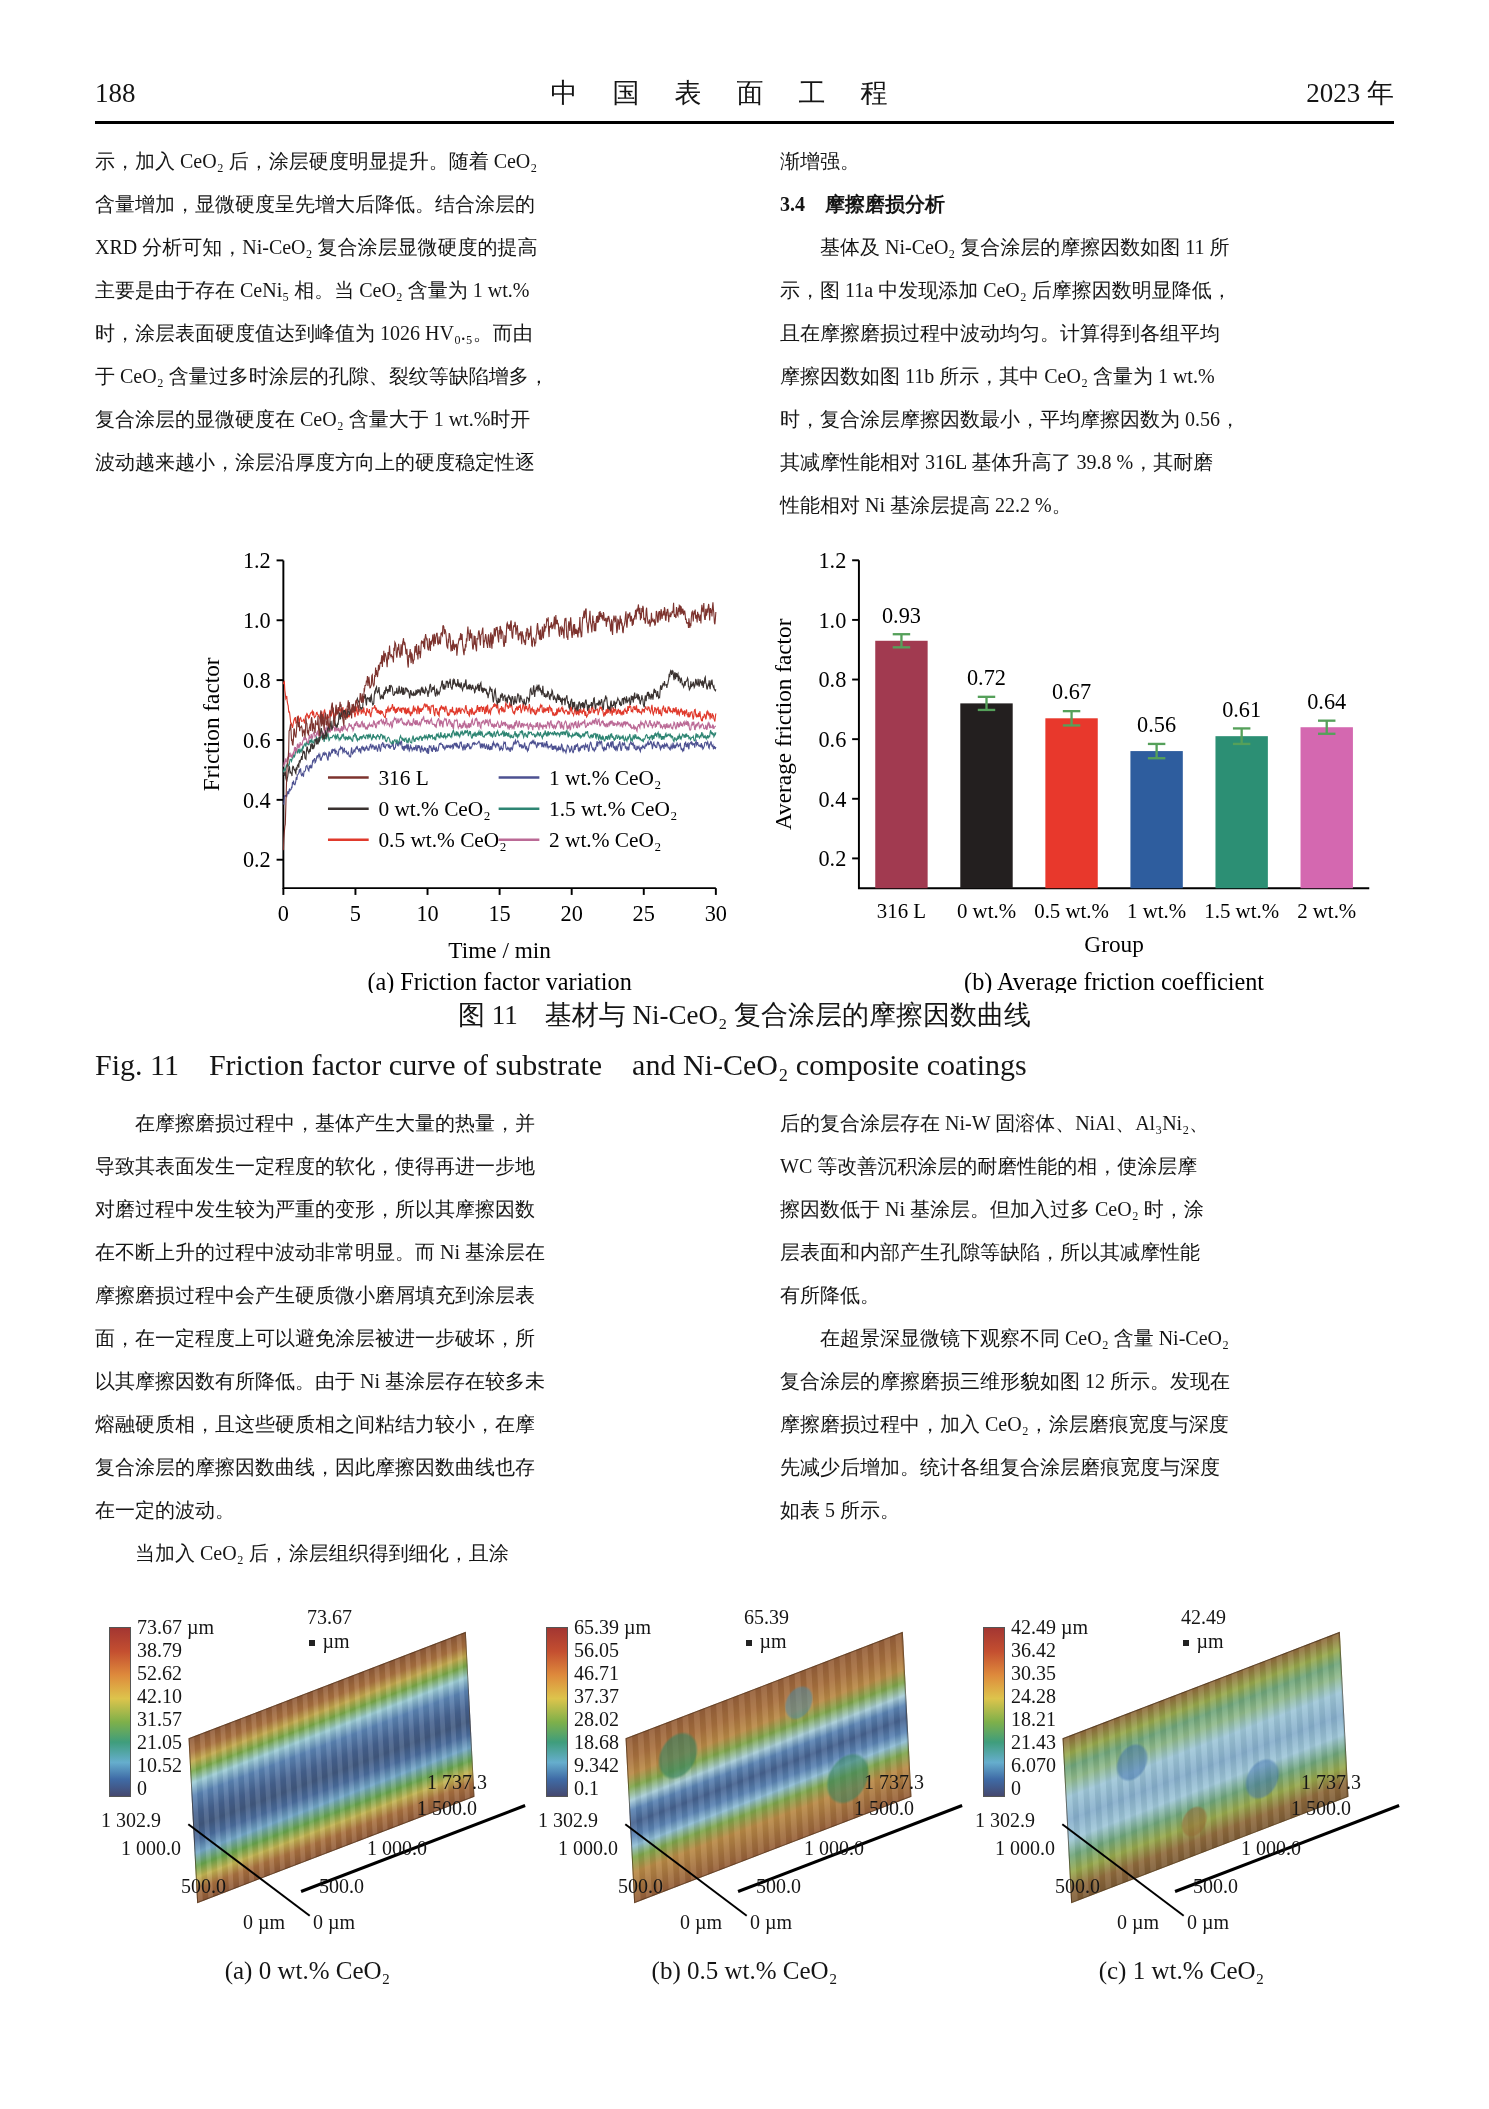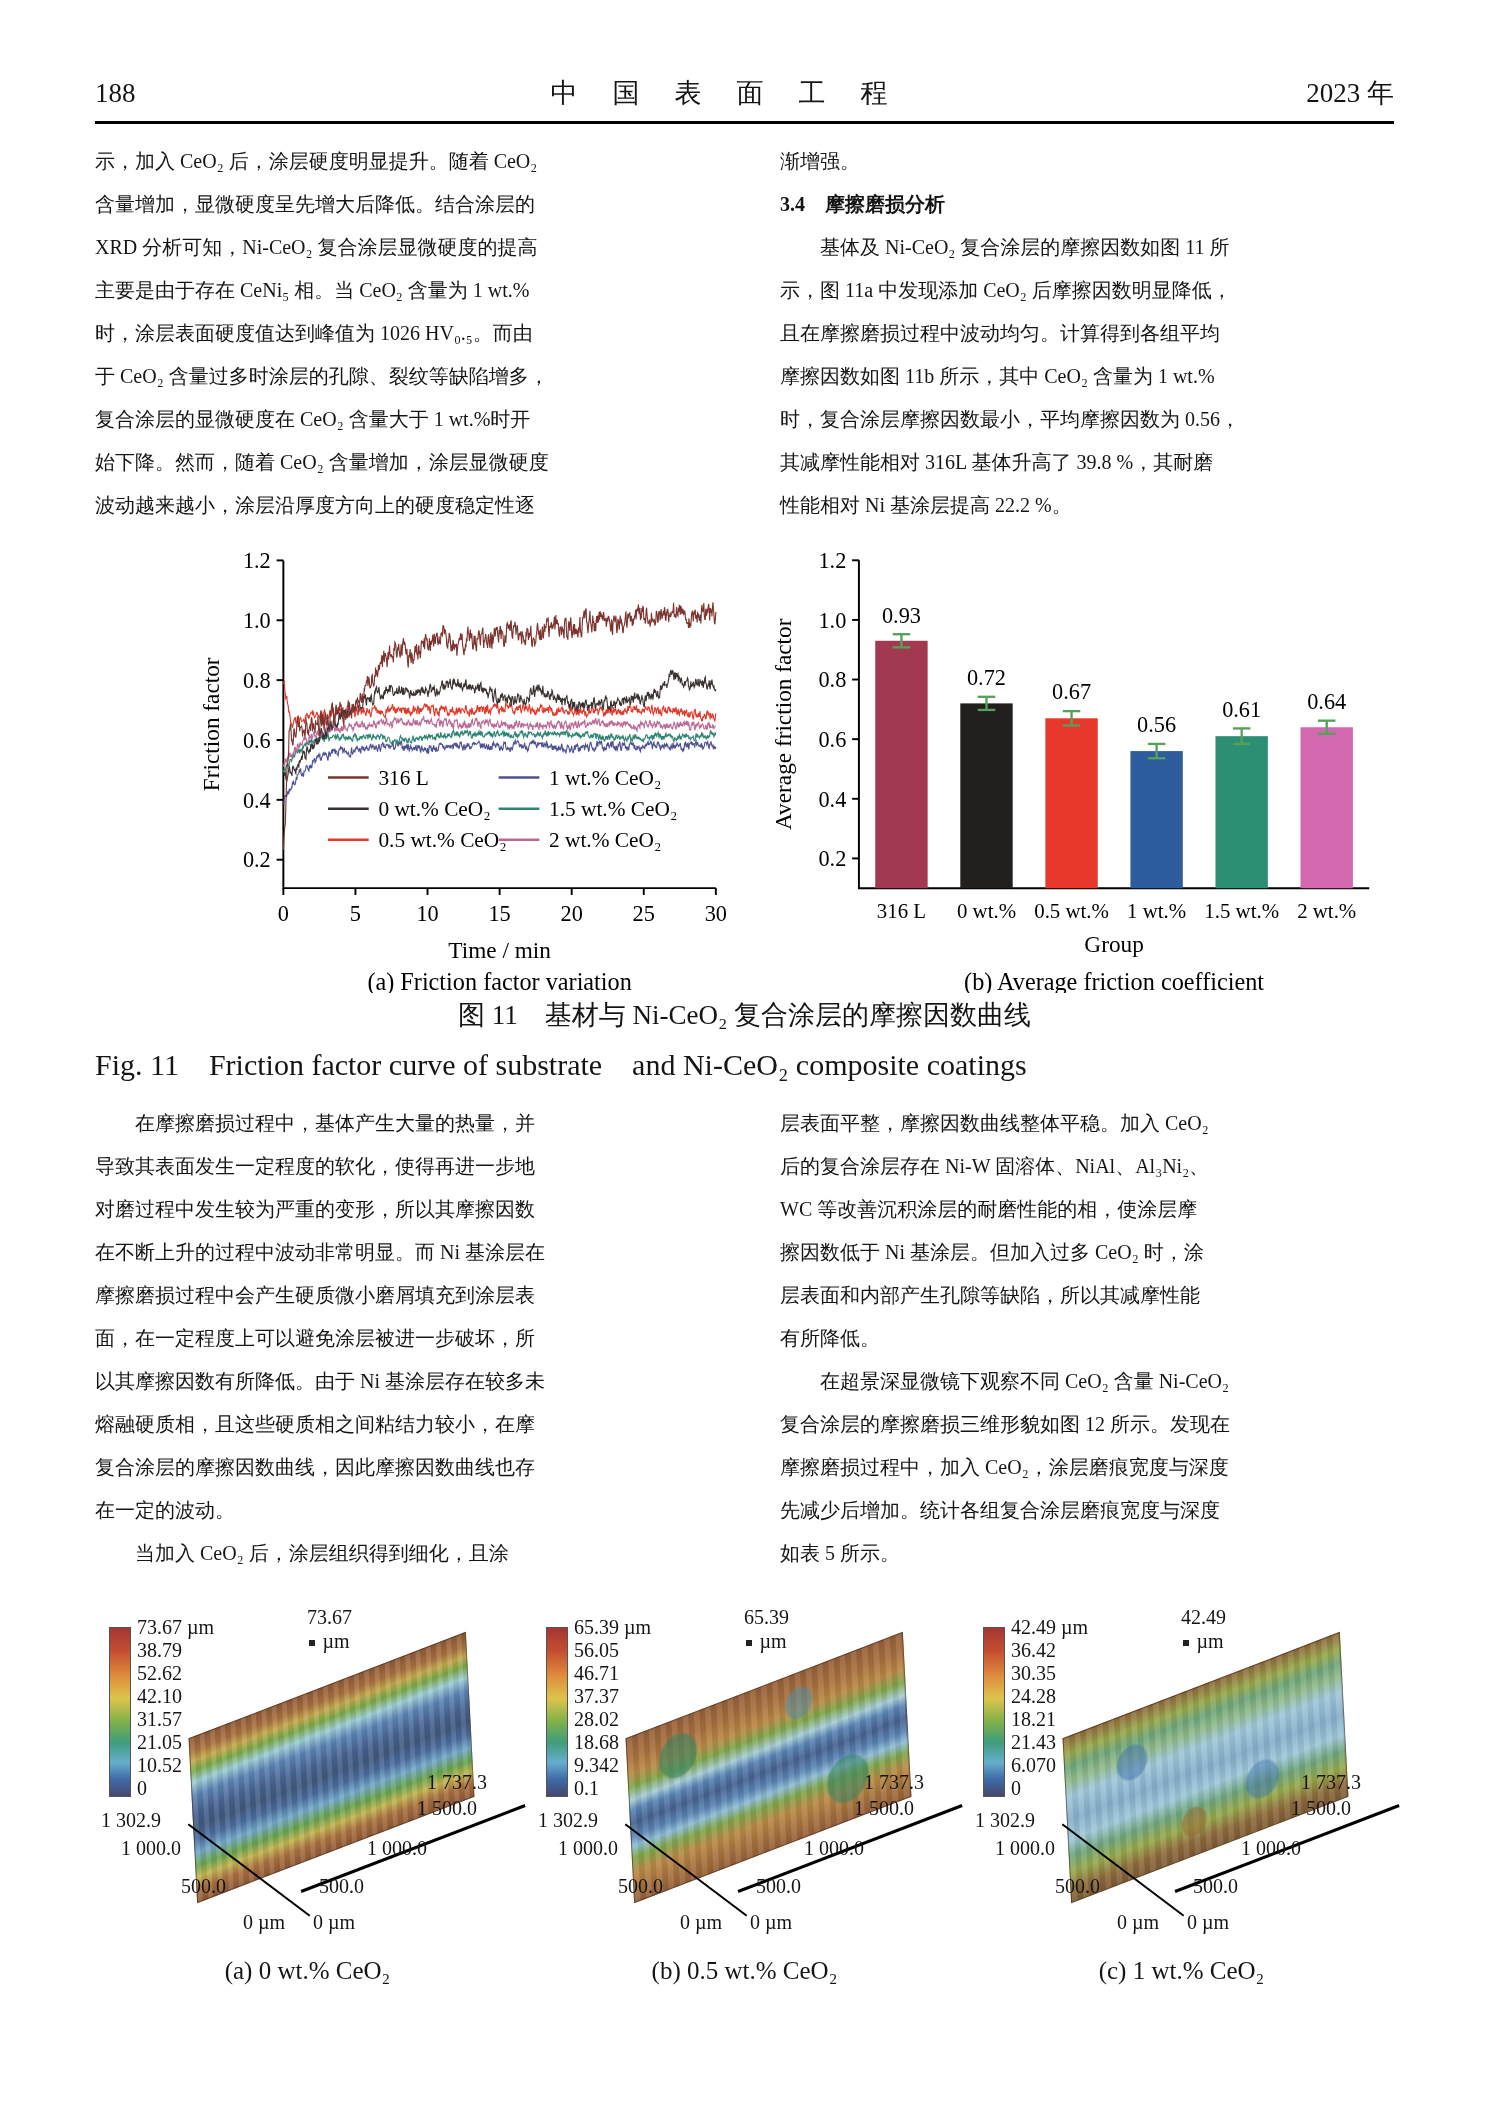--- a/index.html
+++ b/index.html
@@ -85,21 +85,20 @@
 
   <div class="twocol">
     <div class="col">
         <div class="tline">示，加入 CeO₂ 后，涂层硬度明显提升。随着 CeO₂</div>
         <div class="tline">含量增加，显微硬度呈先增大后降低。结合涂层的</div>
         <div class="tline">XRD 分析可知，Ni-CeO₂ 复合涂层显微硬度的提高</div>
         <div class="tline">主要是由于存在 CeNi₅ 相。当 CeO₂ 含量为 1 wt.%</div>
         <div class="tline">时，涂层表面硬度值达到峰值为 1026 HV₀.₅。而由</div>
         <div class="tline">于 CeO₂ 含量过多时涂层的孔隙、裂纹等缺陷增多，</div>
         <div class="tline">复合涂层的显微硬度在 CeO₂ 含量大于 1 wt.%时开</div>
-        <div class="tline">始下降。然而，随着 CeO₂ 含量增加，涂层显微硬度</div>
         <div class="tline">波动越来越小，涂层沿厚度方向上的硬度稳定性逐</div>
       </div>
     <div class="col">
       <div class="tline">渐增强。</div>
       <div class="tline sec-heading">3.4　摩擦磨损分析</div>
       <div>
           <div class="tline">　　基体及 Ni-CeO₂ 复合涂层的摩擦因数如图 11 所</div>
           <div class="tline">示，图 11a 中发现添加 CeO₂ 后摩擦因数明显降低，</div>
           <div class="tline">且在摩擦磨损过程中波动均匀。计算得到各组平均</div>
           <div class="tline">摩擦因数如图 11b 所示，其中 CeO₂ 含量为 1 wt.%</div>
@@ -227,21 +226,20 @@
         <div class="tline">在不断上升的过程中波动非常明显。而 Ni 基涂层在</div>
         <div class="tline">摩擦磨损过程中会产生硬质微小磨屑填充到涂层表</div>
         <div class="tline">面，在一定程度上可以避免涂层被进一步破坏，所</div>
         <div class="tline">以其摩擦因数有所降低。由于 Ni 基涂层存在较多未</div>
         <div class="tline">熔融硬质相，且这些硬质相之间粘结力较小，在摩</div>
         <div class="tline">复合涂层的摩擦因数曲线，因此摩擦因数曲线也存</div>
         <div class="tline">在一定的波动。</div>
         <div class="tline">　　当加入 CeO₂ 后，涂层组织得到细化，且涂</div>
       </div>
     <div class="col">
-        <div class="tline">层表面平整，摩擦因数曲线整体平稳。加入 CeO₂</div>
         <div class="tline">后的复合涂层存在 Ni-W 固溶体、NiAl、Al₃Ni₂、</div>
         <div class="tline">WC 等改善沉积涂层的耐磨性能的相，使涂层摩</div>
         <div class="tline">擦因数低于 Ni 基涂层。但加入过多 CeO₂ 时，涂</div>
         <div class="tline">层表面和内部产生孔隙等缺陷，所以其减摩性能</div>
         <div class="tline">有所降低。</div>
         <div class="tline">　　在超景深显微镜下观察不同 CeO₂ 含量 Ni-CeO₂</div>
         <div class="tline">复合涂层的摩擦磨损三维形貌如图 12 所示。发现在</div>
         <div class="tline">摩擦磨损过程中，加入 CeO₂，涂层磨痕宽度与深度</div>
         <div class="tline">先减少后增加。统计各组复合涂层磨痕宽度与深度</div>
         <div class="tline">如表 5 所示。</div>

